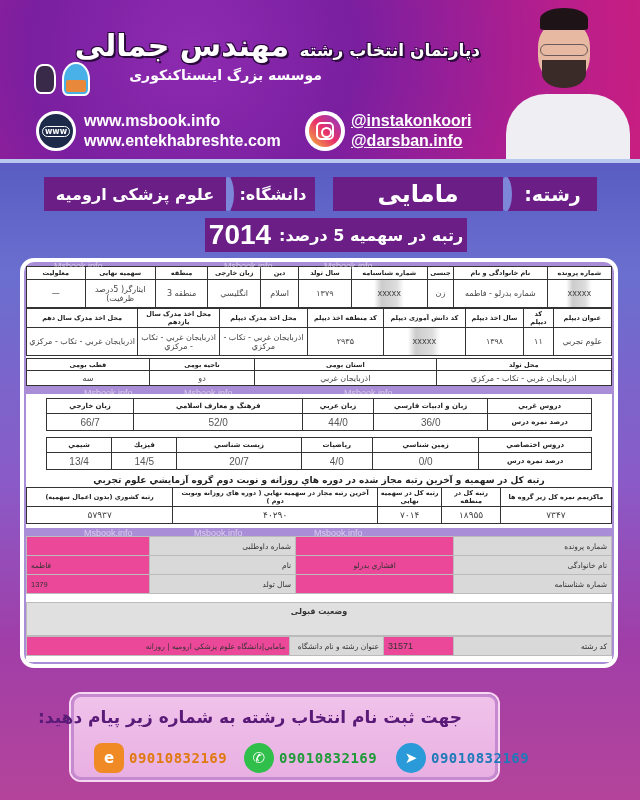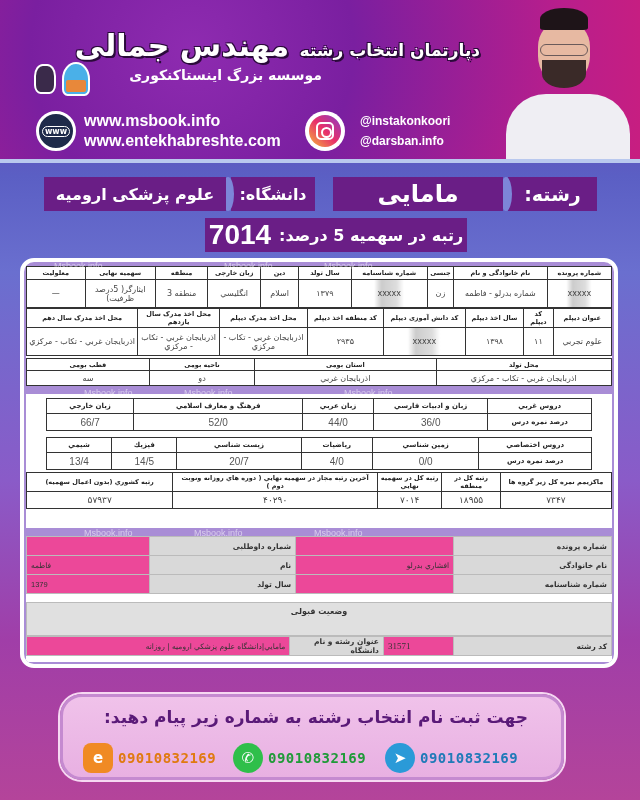--- a/index.html
+++ b/index.html
@@ -43,21 +43,21 @@
   }
   .web-icon span { color: #fff; font-size: 8px; font-weight: bold; border: 1.5px solid #fff; border-radius: 6px; padding: 0 2px; direction: ltr; }
   .web-links { position: absolute; left: 84px; top: 111px; direction: ltr; color: #fff; font-family: "Liberation Sans", sans-serif; font-weight: bold; font-size: 16px; line-height: 20px; text-align: left; }
   .insta-icon {
     position: absolute; left: 305px; top: 111px; width: 40px; height: 40px; border-radius: 50%;
     background: #fff; display: flex; align-items: center; justify-content: center;
   }
   .insta-inner { width: 32px; height: 32px; border-radius: 50%; background: linear-gradient(45deg, #f5b53a, #e8306a 50%, #8a3ac8); display: flex; align-items: center; justify-content: center; }
   .insta-glyph { width: 18px; height: 18px; border: 2.5px solid #fff; border-radius: 5px; position: relative; }
   .insta-glyph::after { content:""; position:absolute; left:3px; top:3px; width:7px; height:7px; border:2px solid #fff; border-radius:50%; }
-  .insta-links { position: absolute; left: 360px; top: 111px; direction: ltr; color: #fff; font-family: "Liberation Sans", sans-serif; font-weight: bold; font-size: 12px; line-height: 20px; text-align: left; }
+  .insta-links { position: absolute; left: 351px; top: 111px; direction: ltr; color: #fff; font-family: "Liberation Sans", sans-serif; font-weight: bold; font-size: 16px; line-height: 20px; text-align: left; text-decoration: underline; }
   .photo {
     position: absolute; left: 496px; top: 8px; width: 140px; height: 155px;
   }
   .photo .hair { position: absolute; left: 44px; top: 0; width: 48px; height: 22px; background: #1e1418; border-radius: 50% 50% 10% 10%; }
   .photo .face { position: absolute; left: 42px; top: 14px; width: 52px; height: 62px; background: #e7b9a2; border-radius: 40% 40% 45% 45%; }
   .photo .beard { position: absolute; left: 46px; top: 52px; width: 44px; height: 28px; background: #3a2a28; border-radius: 0 0 50% 50%; }
   .photo .glasses { position: absolute; left: 44px; top: 36px; width: 48px; height: 12px; border: 1.5px solid #6a5a5a; border-radius: 6px; }
   .photo .shirt { position: absolute; left: 10px; top: 86px; width: 124px; height: 70px; background: #efeef3; border-radius: 40px 40px 0 0; }
 
   
@@ -86,28 +86,28 @@
   .scores td { height: 17px; font-size: 10px; color: #555; font-family: "Liberation Sans", sans-serif; }
   .scores th { height: 15px; font-size: 7px; }
   .scores .rowlabel { font-size: 7px; font-weight: bold; font-family: "DejaVu Sans", sans-serif; color: #222; }
   .rank-caption { text-align: center; font-size: 9px; font-weight: bold; color: #222; padding: 3px 0 2px; }
   .ranks td { height: 17px; font-size: 9px; color: #444; }
   .blur { color: transparent; background: linear-gradient(90deg, transparent 30%, #ccc 40%, #ddd 60%, transparent 70%); }
 
   
   .info-panel { position: absolute; left: 2px; top: 274px; width: 586px; height: 126px; background: #fff; }
   .info td { border: 1px solid #bbb; font-size: 7.5px; height: 19px; text-align: right; padding: 0 4px; color: #333; }
-  .info .lbl { background: #d9d9d9; font-weight: bold; }
+  .info .lbl { background: #d9d9d9; }
   .info .val { background: #ec4899; }
   .status-row { height: 34px; background: #e0e0e0; border: 1px solid #bbb; text-align: center; font-size: 8px; font-weight: bold; padding-top: 4px; color: #333; }
 
   
   .cta {
-    position: absolute; left: 60px; top: 694px; width: 504px; height: 86px;
-    background: linear-gradient(180deg, #f0c2ea, #e8b0e2); border: 3px solid #c58ad0; border-radius: 22px;
+    position: absolute; left: 71px; top: 694px; width: 427px; height: 86px;
+    background: linear-gradient(180deg, #f0c2ea, #e8b0e2); border: 3px solid #c58ad0; border-radius: 10px;
     box-shadow: 0 0 0 2px #f6d8f2;
   }
   .cta-title { position: absolute; right: 30px; top: 10px; width: 430px; text-align: center; color: #5a1a78; font-weight: bold; font-size: 17px; white-space: nowrap; }
   .contact { position: absolute; top: 44px; height: 34px; display: flex; align-items: center; direction: ltr; }
   .c-icon { width: 30px; height: 30px; border-radius: 50%; display: flex; align-items: center; justify-content: center; color: #fff; font-size: 15px; font-weight: bold; }
   .c-num { font-family: "DejaVu Sans Mono", monospace; font-weight: bold; font-size: 14px; margin-left: 5px; letter-spacing: 0.5px; }
   .c-eitaa { left: 20px; }
   .c-eitaa .c-icon { background: #f08a24; border-radius: 8px; }
   .c-eitaa .c-num { color: #e07a10; }
   .c-wa { left: 170px; }
@@ -284,20 +284,21 @@
         <td>0/0</td>
         <td>4/0</td>
         <td>20/7</td>
         <td>14/5</td>
         <td>13/4</td>
       </tr>
     </tbody>
       </table>
   </div>
   <div class="panel" style="left:2px; top:210px; width:586px; height:56px;">
+    <div class="rank-caption">رتبه کل در سهمیه و آخرین رتبه مجاز شده در دوره هاي روزانه و نوبت دوم گروه آزمايشي علوم تجربي</div>
     <table class="ranks">
       <tbody>
           <tr>
         <th style="width:19%">ماكزيمم نمره كل زير گروه ها</th>
         <th style="width:10%">رتبه كل در منطقه</th>
         <th style="width:11%">رتبه كل در سهميه نهايي</th>
         <th style="width:35%">آخرين رتبه مجاز در سهميه نهايي ( دوره هاي روزانه ونوبت دوم )</th>
         <th style="width:25%">رتبه كشوري (بدون اعمال سهميه)</th>
       </tr>
       <tr>
@@ -319,39 +320,39 @@
     <table class="info">
       <tbody>
           <tr>
         <td class="lbl" style="width:27%">شماره پرونده</td>
         <td class="val" style="width:27%"></td>
         <td class="lbl" style="width:25%">شماره داوطلبی</td>
         <td class="val" style="width:21%"></td>
       </tr>
       <tr>
         <td class="lbl">نام خانوادگی</td>
-        <td class="val" style="text-align:right">افشاري بدرلو</td>
+        <td class="val" style="text-align:center">افشاري بدرلو</td>
         <td class="lbl">نام</td>
         <td class="val" style="text-align:left">فاطمه</td>
       </tr>
       <tr>
         <td class="lbl">شماره شناسنامه</td>
         <td class="val"></td>
         <td class="lbl">سال تولد</td>
         <td class="val" style="text-align:left; font-family:'Liberation Sans',sans-serif;">1379</td>
       </tr>
     </tbody>
       </table>
     <div style="height:8px; background:#fff;"></div>
     <div class="status-row">وضعیت قبولی</div>
     <table class="info">
       <tbody>
           <tr>
         <td class="lbl" style="width:27%">کد رشته</td>
-        <td class="val" style="width:12%; text-align:left; font-family:Liberation Serif, serif; font-size:9px;">31571</td>
+        <td class="val" style="width:12%; text-align:left; font-family:Liberation Sans, sans-serif; font-size:9px;">31571</td>
         <td class="lbl" style="width:16%">عنوان رشته و نام دانشگاه</td>
         <td class="val" style="width:45%">مامايي|دانشگاه علوم پزشكي اروميه | روزانه</td>
       </tr>
     </tbody>
       </table>
   </div>
 </div>
 
 <div class="cta">
   <div class="cta-title">جهت ثبت نام انتخاب رشته به شماره زیر پیام دهید:</div>

